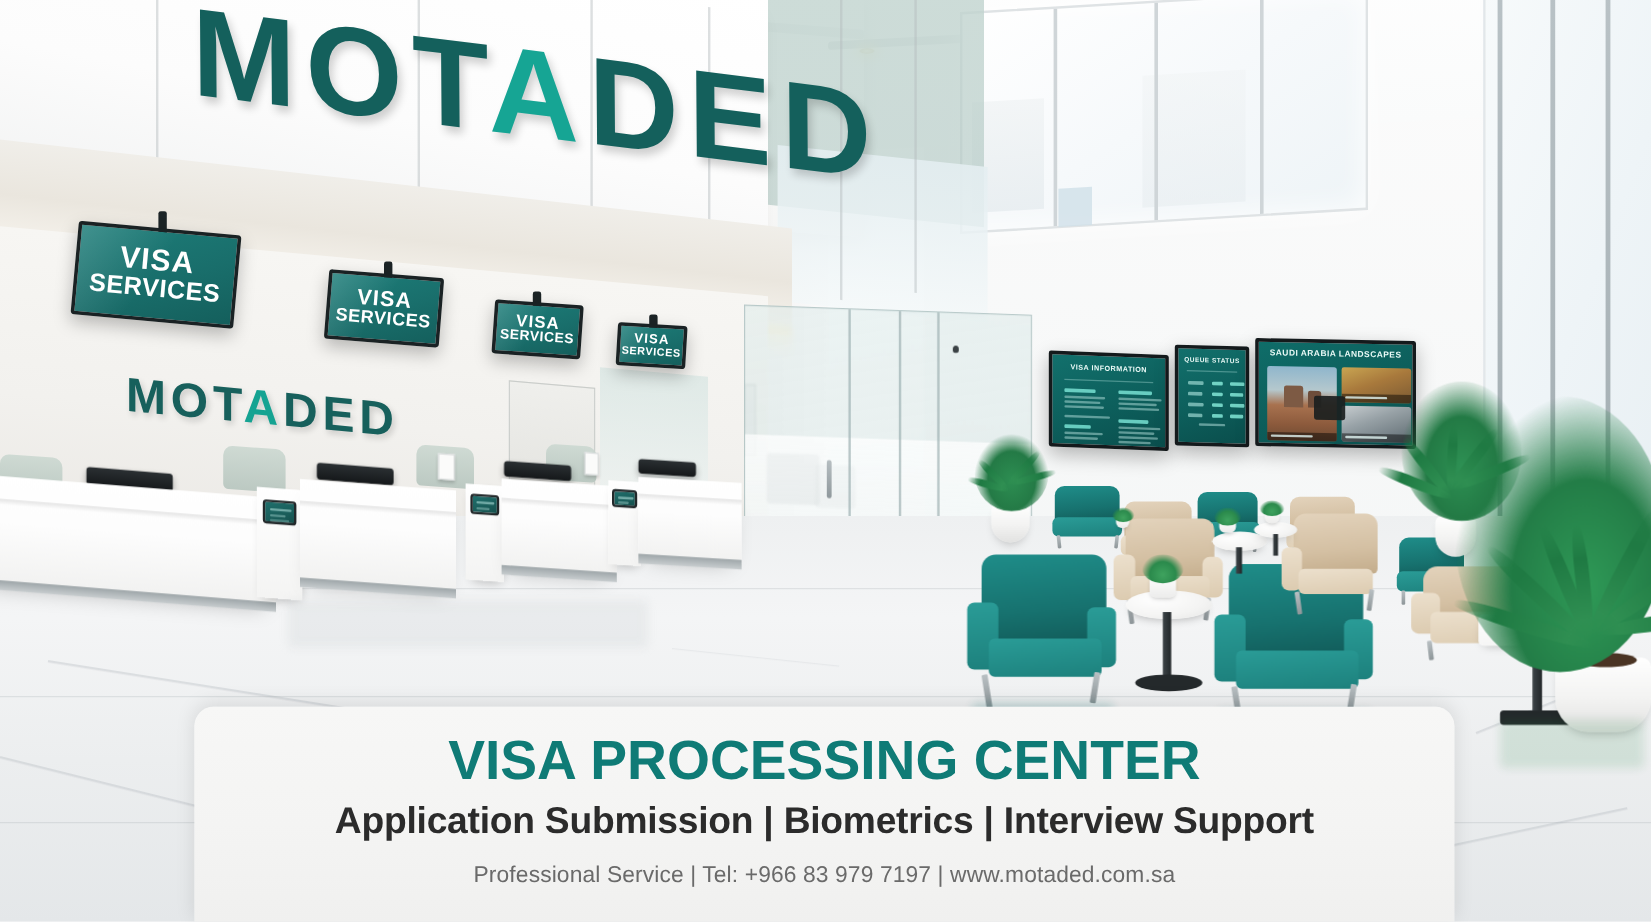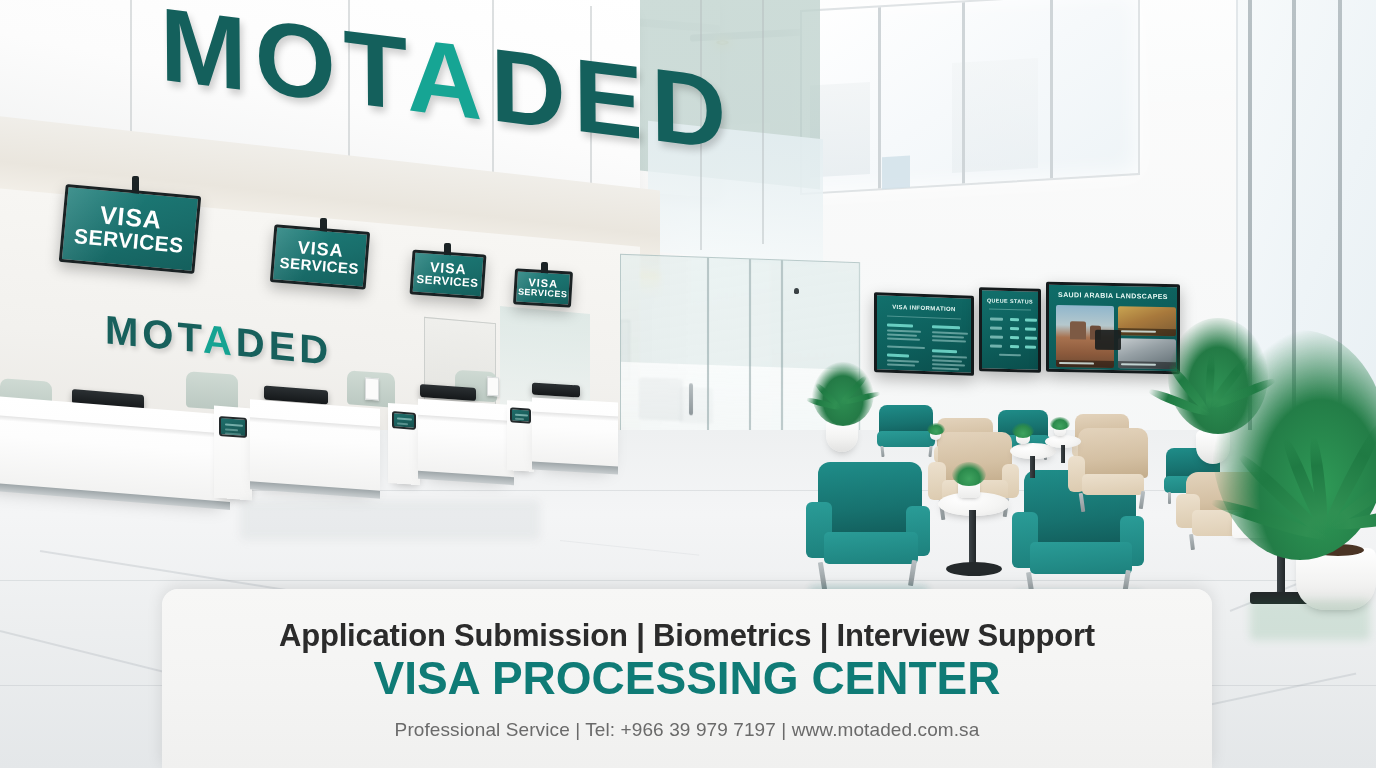--- a/index.html
+++ b/index.html
@@ -706,18 +706,18 @@
   <div class="pot-small" style="left:930px; top:431px; width:11px; height:9px;"></div>
   <div class="leafy" style="left:927px; top:423px; width:18px; height:12px;
               background: radial-gradient(ellipse at 50% 70%, #3fa35f 0%, #2b8a4c 50%, rgba(43,138,76,0) 78%);"></div>
 
   <div class="reflection" style="left:810px; top:586px; width:118px; height:34px; background:#1d7d79;"></div>
   <div class="reflection" style="left:1014px; top:592px; width:130px; height:32px; background:#1d7d79;"></div>
   <div class="reflection" style="left:1250px; top:600px; width:120px; height:40px; background:#2b8a4c; opacity:.14;"></div>
   <div class="reflection" style="left:240px; top:500px; width:300px; height:40px; background:#cfd4d6; opacity:.3;"></div>
 
   <div id="banner">
+    <div id="banner-title">VISA PROCESSING CENTER</div>
     <div id="banner-sub">Application Submission | Biometrics | Interview Support</div>
-    <div id="banner-title">VISA PROCESSING CENTER</div>
-    <div id="banner-contact">Professional Service | Tel: +966 39 979 7197 | www.motaded.com.sa</div>
+    <div id="banner-contact">Professional Service | Tel: +966 83 979 7197 | www.motaded.com.sa</div>
   </div>
 
 </div>
 
 </body></html>

